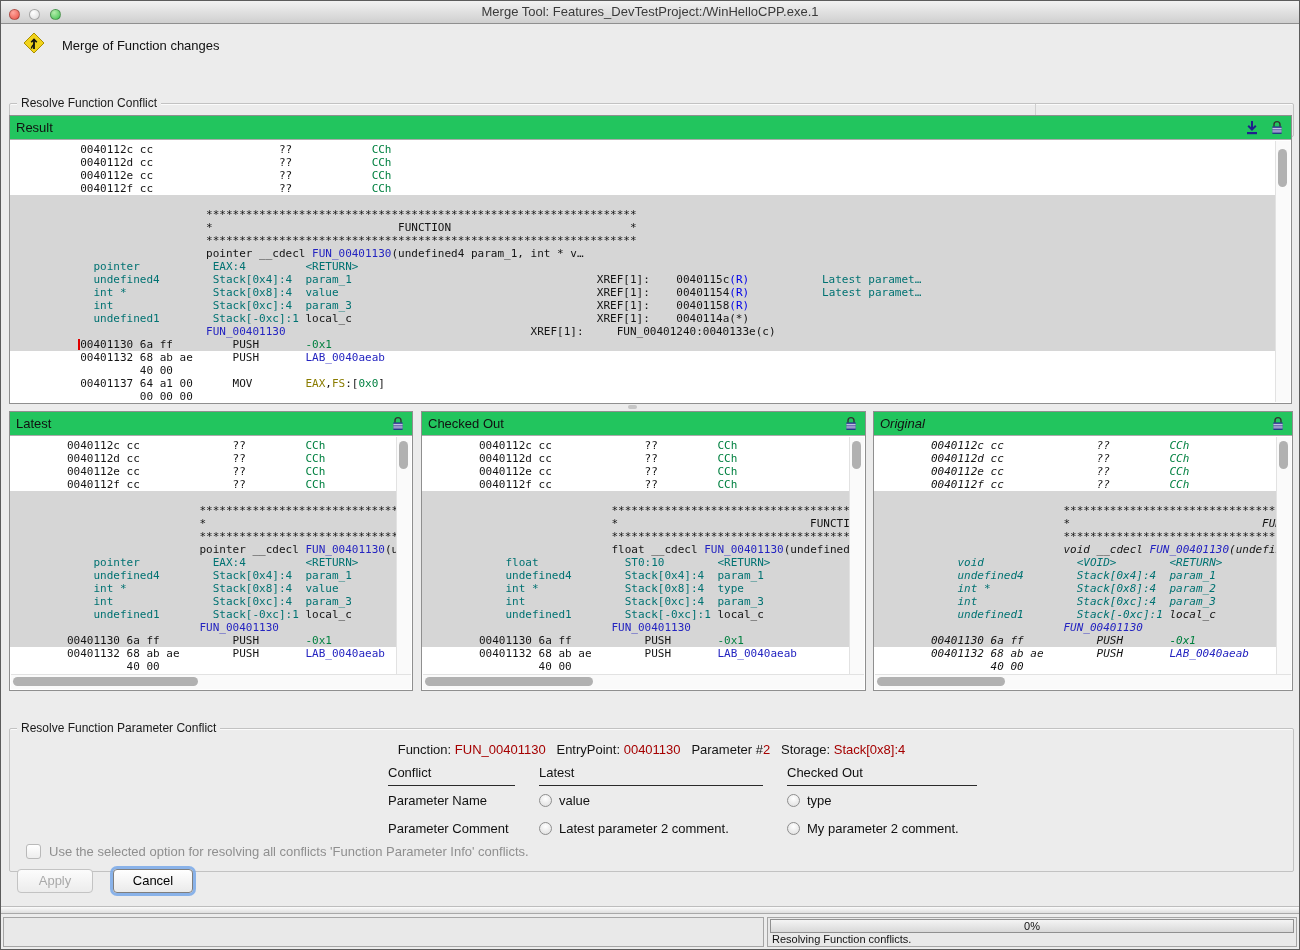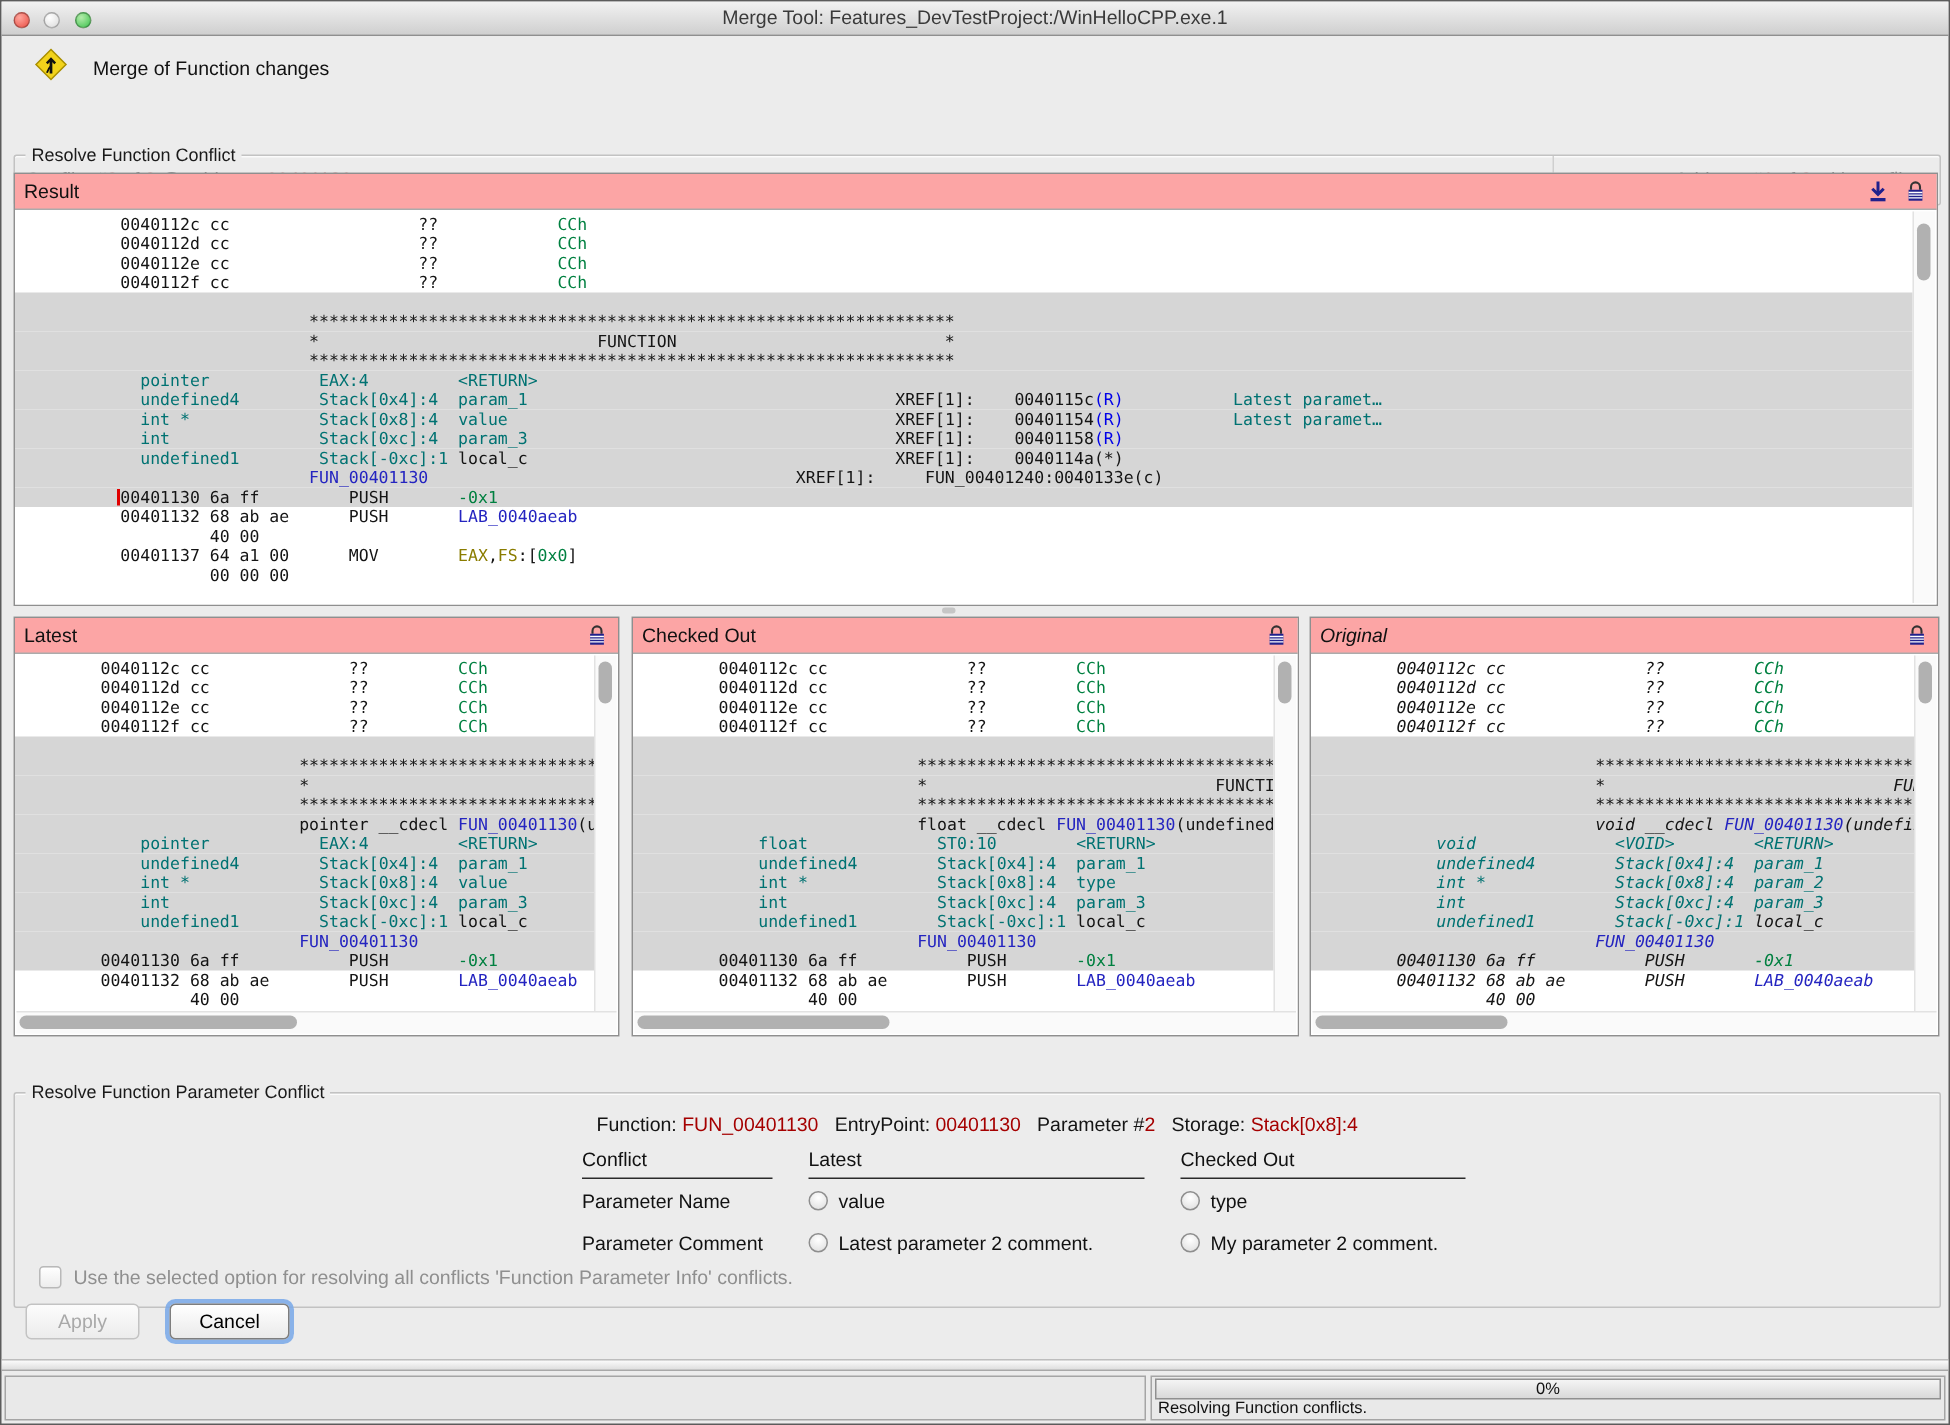--- a/index.html
+++ b/index.html
@@ -21,21 +21,21 @@
   
   .gbox{position:absolute;border:1px solid #c2c2c2;border-radius:2px;box-shadow:inset 0 1px 0 rgba(255,255,255,.8);margin-top:24px;}
   .legend{position:absolute;top:-8px;left:7px;background:#ececec;padding:0 4px;font-size:12px;color:#1a1a1a;white-space:nowrap;}
   .gbox-conflict{left:8px;top:78px;width:1283px;height:32px;}
   .conf-left{position:absolute;left:7px;top:8px;font-size:13px;color:#111;white-space:pre;}
   .conf-right{position:absolute;right:0;top:0;bottom:0;width:258px;border-left:1px solid #cfcfcf;
               font-size:13px;color:#111;white-space:pre;text-align:right;line-height:31px;padding-right:8px;box-sizing:border-box;}
   .c-red{color:#a50000;}
   
   .panel{position:absolute;background:#fff;border:1px solid #8f8f8f;box-sizing:border-box;}
-  .ptitle{height:23px;background:#fca5a5;border-bottom:1px solid #ababab;font-size:13px;color:#111;
+  .ptitle{height:23px;background:#22c55e;border-bottom:1px solid #ababab;font-size:13px;color:#111;
           line-height:23px;padding-left:6px;position:relative;}
   .picons{position:absolute;right:6px;top:0;height:23px;display:flex;align-items:center;gap:9px;}
   .icon-btn{display:inline-flex;width:16px;height:16px;align-items:center;justify-content:center;cursor:pointer;}
   .pbody{position:absolute;top:24px;left:0;right:0;bottom:0;background:#fff;overflow:hidden;}
   .lst{position:absolute;top:0;left:0;right:15px;bottom:0;overflow:hidden;padding-top:3px;
        font-family:"DejaVu Sans Mono",monospace;font-size:11px;line-height:13px;color:#141414;}
   .lst.hasH{bottom:15px;}
   .ll{height:13px;white-space:pre;position:relative;padding-left:4px;}
   .ll.gray{background:#d6d6d6;}
   .ll.caret::before{content:"";position:absolute;left:68px;top:1px;width:2px;height:11px;background:#e00000;}
@@ -130,20 +130,21 @@
     <div class="pbody">
       <div class="lst">
           <div class="ll"><span class="c-k">          0040112c cc</span><span class="c-k">                   ??</span><span class="c-g">            CCh</span></div>
           <div class="ll"><span class="c-k">          0040112d cc</span><span class="c-k">                   ??</span><span class="c-g">            CCh</span></div>
           <div class="ll"><span class="c-k">          0040112e cc</span><span class="c-k">                   ??</span><span class="c-g">            CCh</span></div>
           <div class="ll"><span class="c-k">          0040112f cc</span><span class="c-k">                   ??</span><span class="c-g">            CCh</span></div>
           <div class="ll gray"></div>
           <div class="ll gray"><span class="c-k">                             *****************************************************************</span></div>
           <div class="ll gray"><span class="c-k">                             *                            FUNCTION                           *</span></div>
           <div class="ll gray"><span class="c-k">                             *****************************************************************</span></div>
+          <div class="ll gray"><span class="c-k">                             pointer __cdecl </span><span class="c-b">FUN_00401130</span><span class="c-k">(undefined4 param_1, int * v…</span></div>
           <div class="ll gray"><span class="c-t">            pointer</span><span class="c-t">           EAX:4</span><span class="c-t">         &lt;RETURN&gt;</span></div>
           <div class="ll gray"><span class="c-t">            undefined4</span><span class="c-t">        Stack[0x4]:4</span><span class="c-t">  param_1</span><span class="c-k">                                     XREF[1]:</span><span class="c-k">    0040115c</span><span class="c-B">(R)</span><span class="c-t">           Latest paramet…</span></div>
           <div class="ll gray"><span class="c-t">            int *</span><span class="c-t">             Stack[0x8]:4</span><span class="c-t">  value</span><span class="c-k">                                       XREF[1]:</span><span class="c-k">    00401154</span><span class="c-B">(R)</span><span class="c-t">           Latest paramet…</span></div>
           <div class="ll gray"><span class="c-t">            int</span><span class="c-t">               Stack[0xc]:4</span><span class="c-t">  param_3</span><span class="c-k">                                     XREF[1]:</span><span class="c-k">    00401158</span><span class="c-B">(R)</span></div>
           <div class="ll gray"><span class="c-t">            undefined1</span><span class="c-t">        Stack[-0xc]:1</span><span class="c-k"> local_c</span><span class="c-k">                                     XREF[1]:</span><span class="c-k">    0040114a(*)</span></div>
           <div class="ll gray"><span class="c-b">                             FUN_00401130</span><span class="c-k">                                     XREF[1]:</span><span class="c-k">     FUN_00401240:0040133e(c)</span></div>
           <div class="ll gray caret"><span class="c-k">          00401130 6a ff</span><span class="c-k">         PUSH</span><span class="c-g">       -0x1</span></div>
           <div class="ll"><span class="c-k">          00401132 68 ab ae</span><span class="c-k">      PUSH</span><span class="c-b">       LAB_0040aeab</span></div>
           <div class="ll"><span class="c-k">                   40 00</span></div>
           <div class="ll"><span class="c-k">          00401137 64 a1 00</span><span class="c-k">      MOV</span><span class="c-k">        </span><span class="c-o">EAX</span><span class="c-k">,</span><span class="c-o">FS</span><span class="c-k">:[</span><span class="c-g">0x0</span><span class="c-k">]</span></div>

